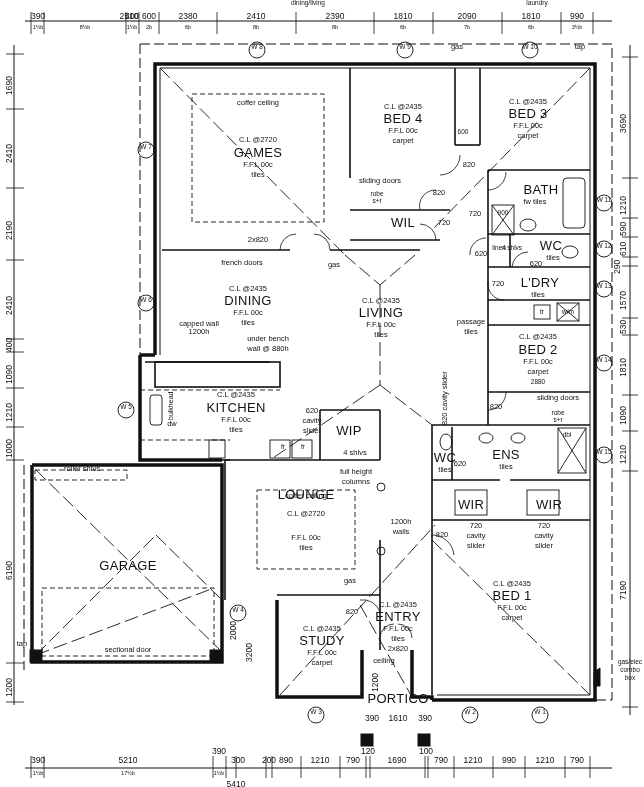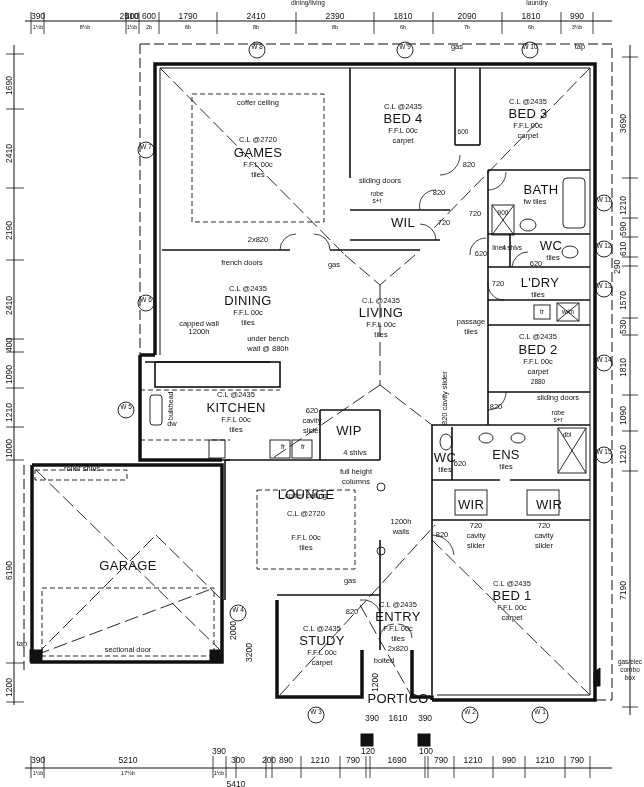--- a/index.html
+++ b/index.html
@@ -258,21 +258,21 @@
 <div class="lbl xs" style="left:308px;top:0px;">dining/living</div>
 <div class="lbl xs" style="left:537px;top:0px;">laundry</div>
 <div class="dim" style="left:38px;top:11px;">390</div>
 <div class="dimsub" style="left:38px;top:24px;">1½b</div>
 <div class="dim" style="left:85px;top:11px;margin-left:44px;">2510</div>
 <div class="dimsub" style="left:85px;top:24px;">8½b</div>
 <div class="dim" style="left:132px;top:11px;">400</div>
 <div class="dimsub" style="left:132px;top:24px;">1½b</div>
 <div class="dim" style="left:149px;top:11px;">600</div>
 <div class="dimsub" style="left:149px;top:24px;">2b</div>
-<div class="dim" style="left:188px;top:11px;">1790</div>
+<div class="dim" style="left:188px;top:11px;">2380</div>
 <div class="dimsub" style="left:188px;top:24px;">6b</div>
 <div class="dim" style="left:256px;top:11px;">2410</div>
 <div class="dimsub" style="left:256px;top:24px;">8b</div>
 <div class="dim" style="left:335px;top:11px;">2390</div>
 <div class="dimsub" style="left:335px;top:24px;">8b</div>
 <div class="dim" style="left:403px;top:11px;">1810</div>
 <div class="dimsub" style="left:403px;top:24px;">6b</div>
 <div class="dim" style="left:467px;top:11px;">2090</div>
 <div class="dimsub" style="left:467px;top:24px;">7b</div>
 <div class="dim" style="left:531px;top:11px;">1810</div>
@@ -457,21 +457,21 @@
 <div class="lbl room" style="left:322px;top:634px;">STUDY</div>
 <div class="lbl sm" style="left:322px;top:649px;">F.F.L 00c</div>
 <div class="lbl sm" style="left:322px;top:659px;">carpet</div>
 <div class="lbl sm" style="left:352px;top:608px;">820</div>
 
 <div class="lbl sm" style="left:398px;top:601px;">C.L @2435</div>
 <div class="lbl room" style="left:398px;top:610px;">ENTRY</div>
 <div class="lbl sm" style="left:398px;top:625px;">F.F.L 00c</div>
 <div class="lbl sm" style="left:398px;top:635px;">tiles</div>
 <div class="lbl sm" style="left:398px;top:645px;">2x820</div>
-<div class="lbl sm" style="left:384px;top:657px;">bolted</div>
+<div class="lbl sm" style="left:384px;top:657px;">ceiling</div>
 <div class="vdim" style="left:370px;top:692px;">1200</div>
 
 <div class="lbl room" style="left:398px;top:692px;">PORTICO</div>
 
 <div class="lbl sm" style="left:512px;top:580px;">C.L @2435</div>
 <div class="lbl room" style="left:512px;top:589px;">BED 1</div>
 <div class="lbl sm" style="left:512px;top:604px;">F.F.L 00c</div>
 <div class="lbl sm" style="left:512px;top:614px;">carpet</div>
 
 <div class="lbl xs" style="left:630px;top:659px;">gas/elec</div>

